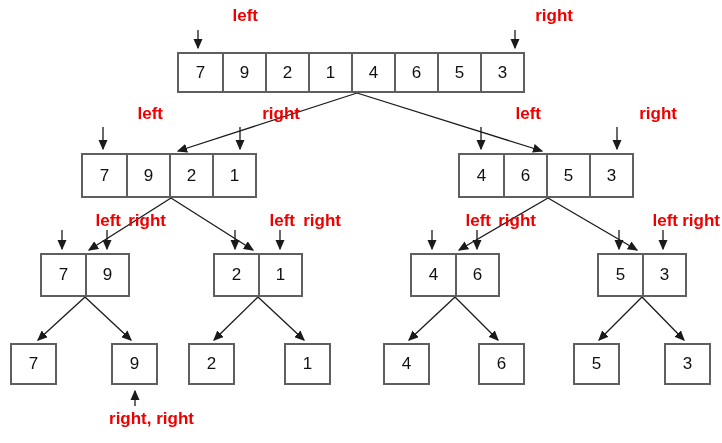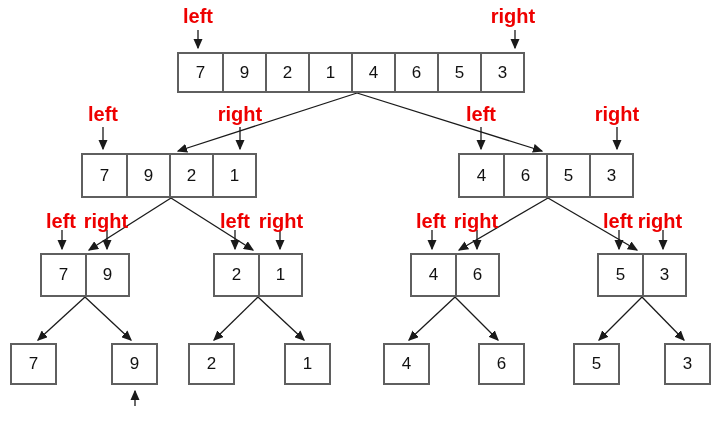--- a/index.html
+++ b/index.html
@@ -11,21 +11,21 @@
   .array{
     position:absolute;display:flex;border:2px solid #5f5f5f;background:#ffffff;
     box-sizing:border-box;z-index:2;
   }
   .cell{
     width:43px;height:100%;display:flex;align-items:center;justify-content:center;
     font-size:17px;color:#111111;border-left:2px solid #5f5f5f;box-sizing:border-box;
   }
   .cell:first-child{border-left:none;}
   .ptr-label{
-    position:absolute;width:120px;text-align:center;font-size:20px;font-weight:bold;
+    position:absolute;width:120px;text-align:right;font-size:17px;font-weight:bold;
     color:#ee0000;z-index:3;white-space:nowrap;line-height:18px;
   }
 </style>
 </head>
 <body>
 
 <div id="canvas">
 
   <svg id="arrow-layer" viewBox="0 0 722 443" xmlns="http://www.w3.org/2000/svg">
     <defs>
@@ -75,20 +75,21 @@
   <div class="ptr-label" style="left:421px;top:105px;">left</div>
   <div class="ptr-label" style="left:557px;top:105px;">right</div>
   <div class="ptr-label" style="left:1px;top:212px;">left</div>
   <div class="ptr-label" style="left:46px;top:212px;">right</div>
   <div class="ptr-label" style="left:175px;top:212px;">left</div>
   <div class="ptr-label" style="left:221px;top:212px;">right</div>
   <div class="ptr-label" style="left:371px;top:212px;">left</div>
   <div class="ptr-label" style="left:416px;top:212px;">right</div>
   <div class="ptr-label" style="left:558px;top:212px;">left</div>
   <div class="ptr-label" style="left:600px;top:212px;">right</div>
+  <div class="ptr-label" style="left:74px;top:410px;">right, right</div>
 
   <div class="array" style="left:177px;top:52px;height:41px;">
     <div class="cell">7</div>
     <div class="cell">9</div>
     <div class="cell">2</div>
     <div class="cell">1</div>
     <div class="cell">4</div>
     <div class="cell">6</div>
     <div class="cell">5</div>
     <div class="cell">3</div>

